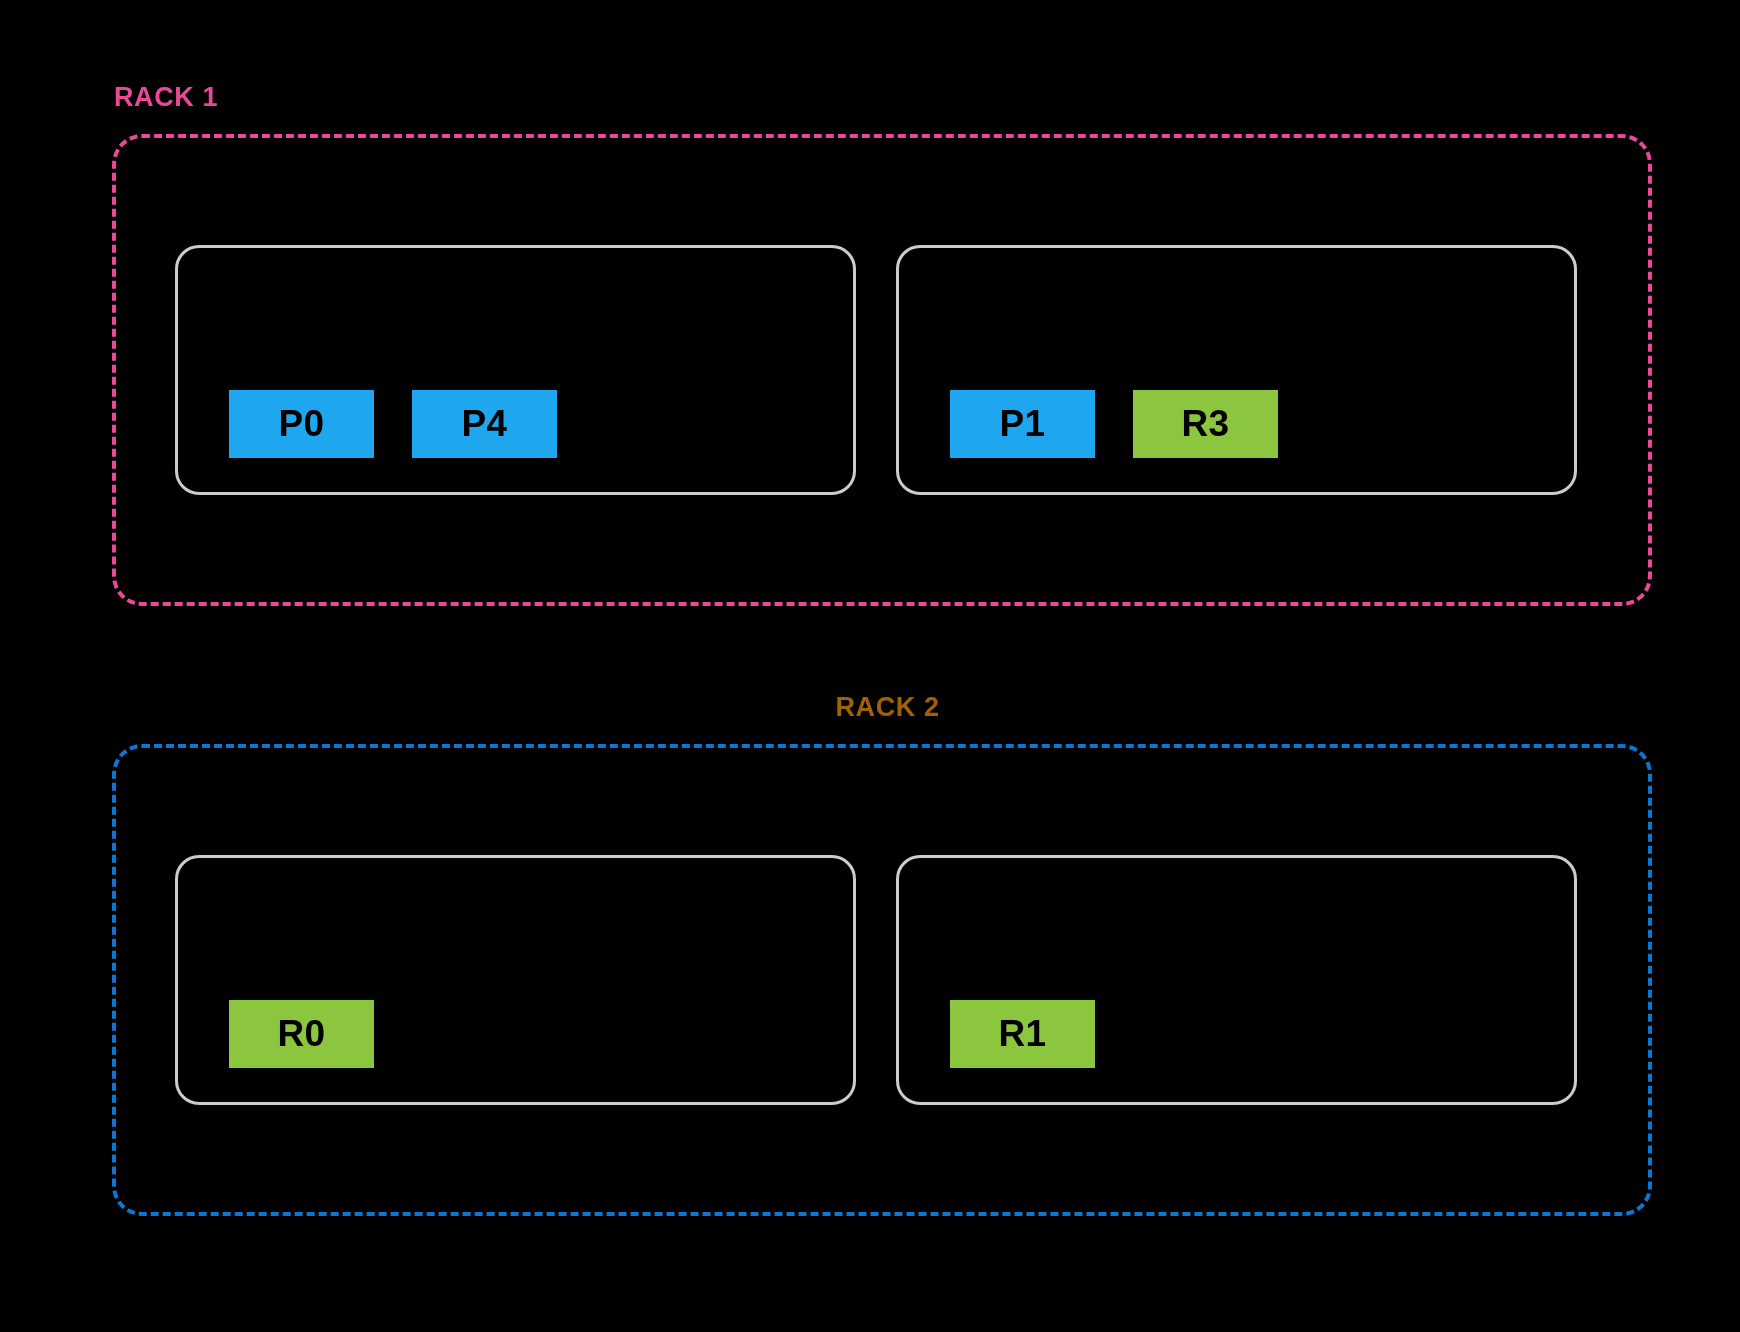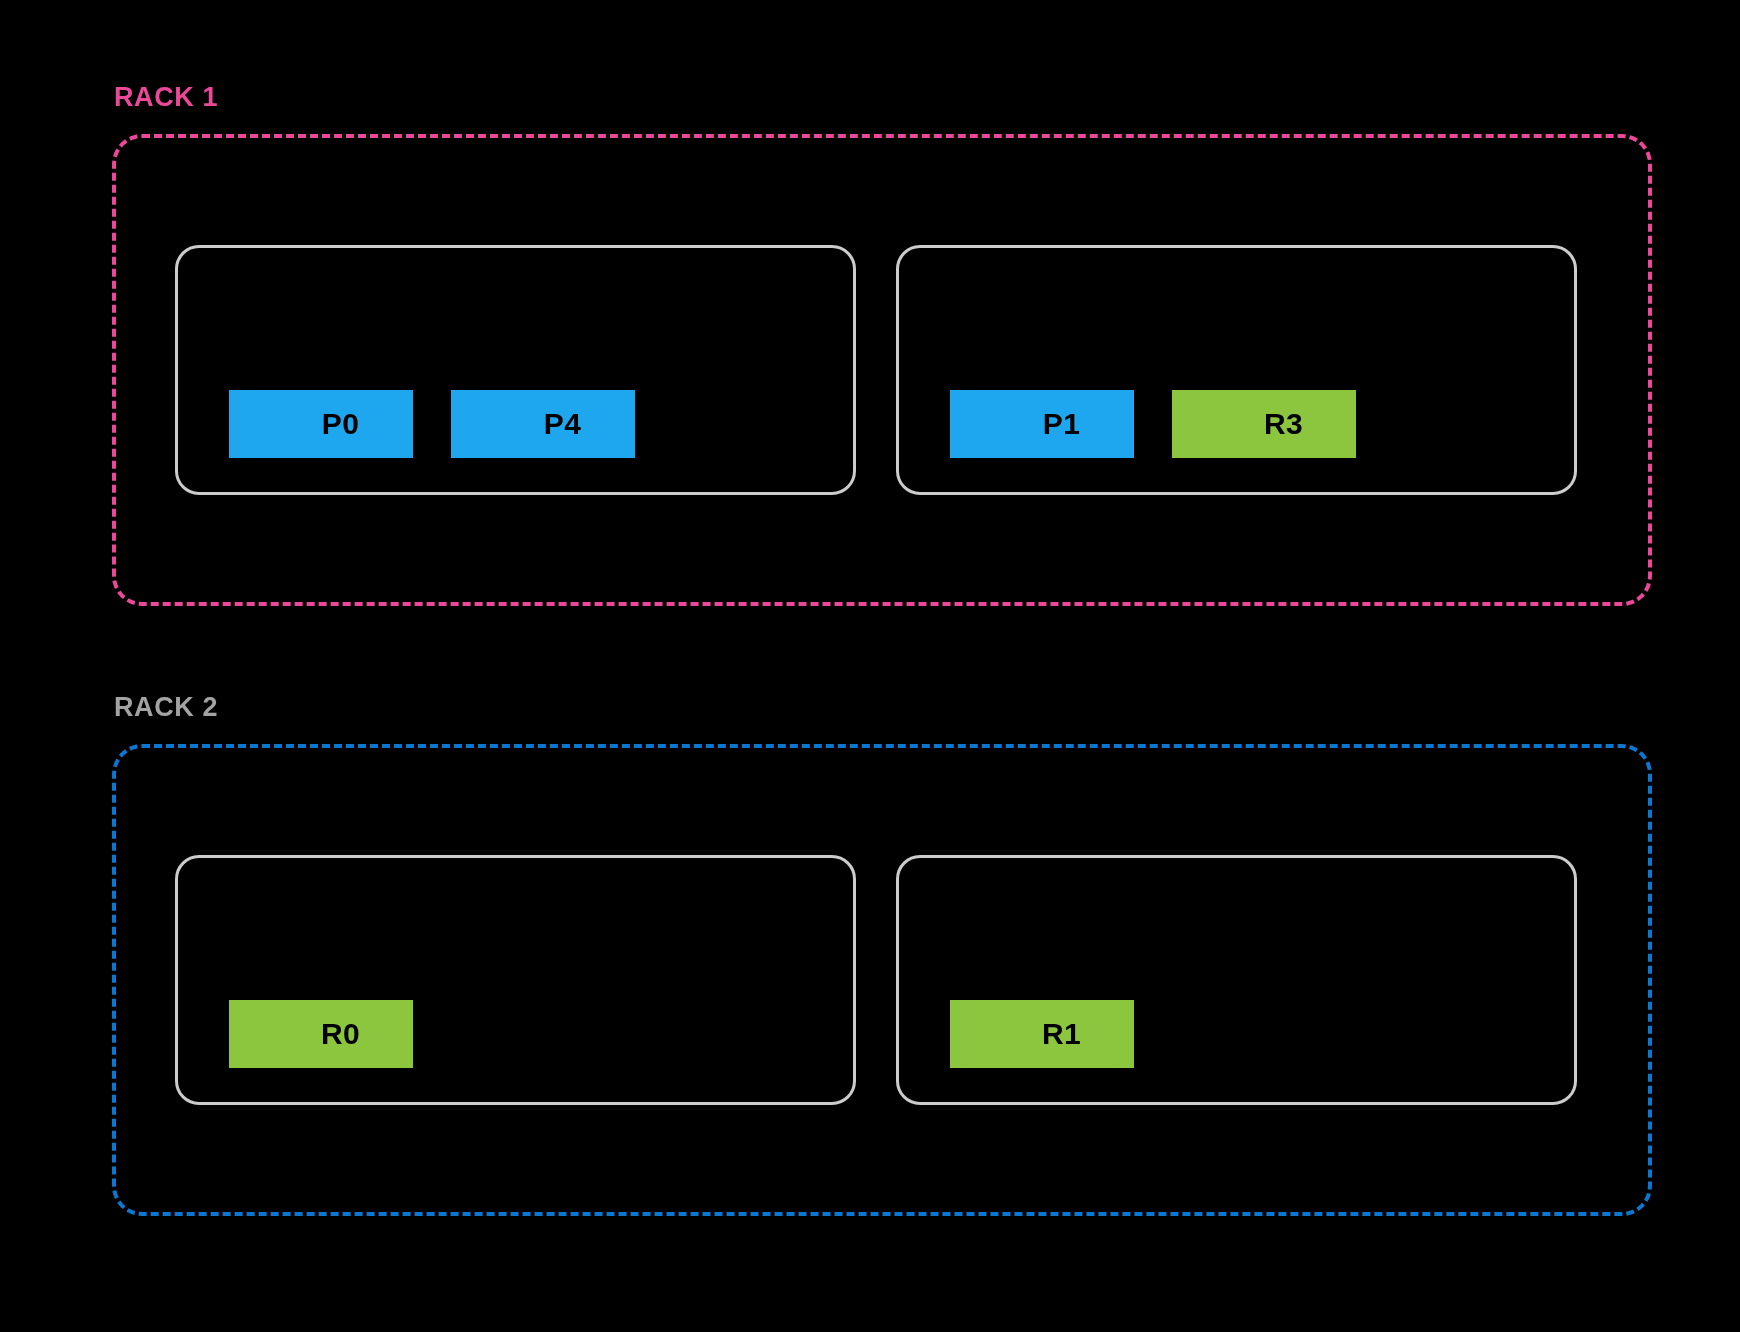--- a/index.html
+++ b/index.html
@@ -31,21 +31,21 @@
 
   .rack-label {
     font-size: 27px;
     font-weight: bold;
     letter-spacing: 0.6px;
     line-height: 1;
     margin: 0 0 23px 2px;
     user-select: none;
   }
   #rack-1 .rack-label { color: #ec4899; }
-  #rack-2 .rack-label { color: #a3a3a3; }
+  #rack-2 .rack-label { color: #a16207; text-align: center; }
 
   
   .rack-boundary {
     position: relative;
     box-sizing: border-box;
     width: 1540px;
     height: 472px;
     border-style: dashed;
     border-width: 4px;
     border-radius: 30px;
@@ -80,26 +80,25 @@
   }
 
   
   .chip {
     width: 145px;
     height: 68px;
     display: flex;
     align-items: center;
     justify-content: center;
     color: #000000;
-    font-size: 30px;
+    font-size: 37px;
     font-weight: bold;
     letter-spacing: 0.3px;
     user-select: none;
     flex: none;
-    padding-left: 39px;
   }
   .chip.primary { background: #1ea7ef; }
   .chip.replica { background: #8cc63f; }
 </style>
 </head>
 <body>
 
 <div id="canvas">
 
   <div class="rack" id="rack-1">

